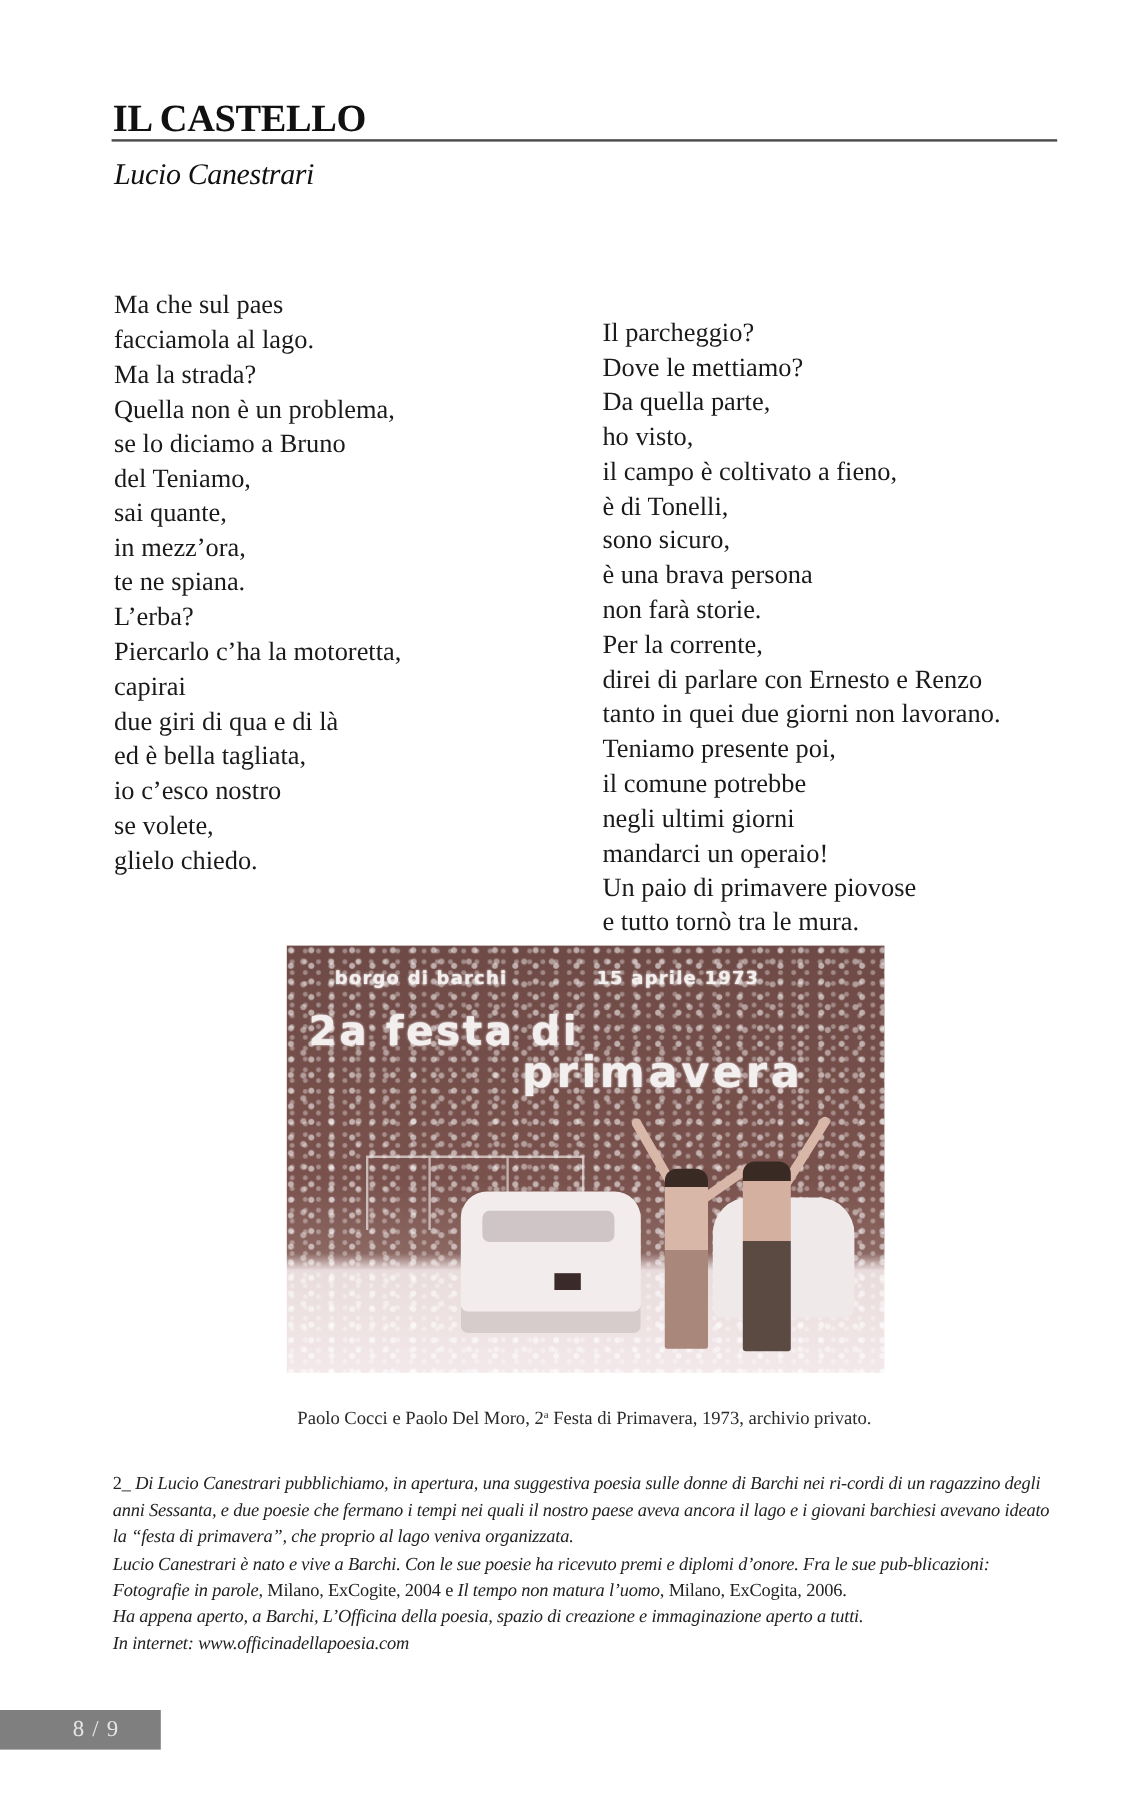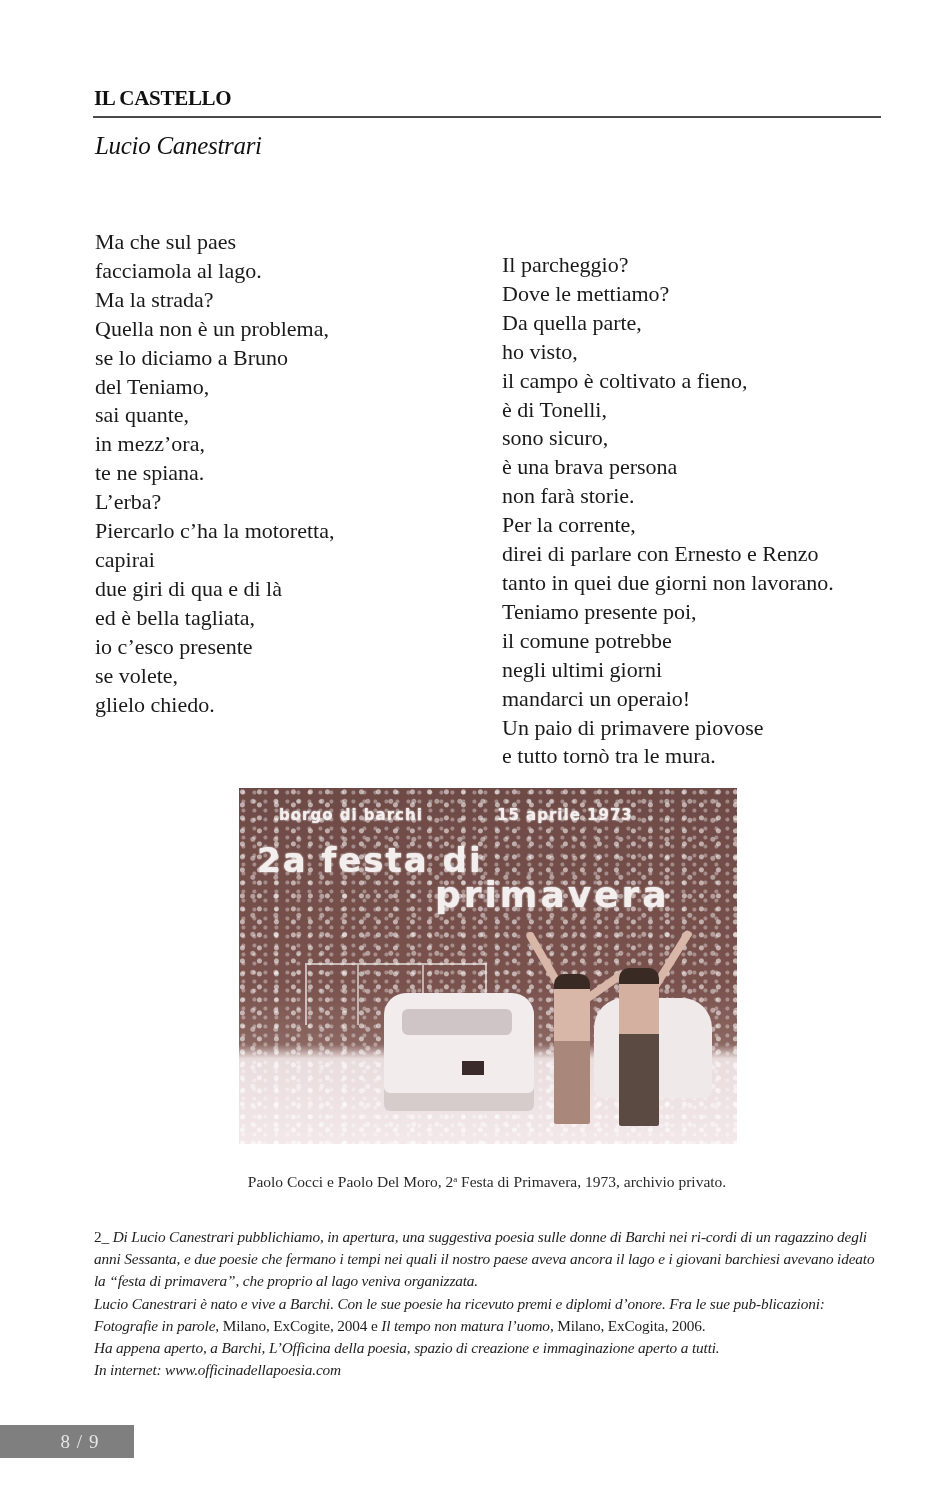--- a/index.html
+++ b/index.html
@@ -12,21 +12,21 @@
       height: 1500px;
       position: relative;
       overflow: hidden;
       color: #1a1a1a;
       font-family: "Liberation Serif", "DejaVu Serif", serif;
     }
     .title {
       position: absolute;
       left: 94px;
       top: 80px;
-      font-size: 21px;
+      font-size: 32px;
       font-weight: bold;
       letter-spacing: -0.3px;
       line-height: 36px;
       margin: 0;
       color: #111;
     }
     .title-rule {
       position: absolute;
       left: 93px;
       top: 116px;
@@ -39,21 +39,21 @@
       left: 95px;
       top: 130px;
       font-size: 25px;
       font-style: italic;
       line-height: 32px;
       color: #111;
       letter-spacing: -0.3px;
     }
     .poem-col {
       position: absolute;
-      top: 228px;
+      top: 240px;
       font-size: 22px;
       line-height: 28.9px;
       color: #1a1a1a;
       white-space: nowrap;
     }
     .poem-col.left { left: 95px; }
     .poem-col.right { left: 502px; margin-top: 23px; }
     .poem-line { display: block; }
 
     .photo {
@@ -210,21 +210,21 @@
   <span class="poem-line">se lo diciamo a Bruno</span>
   <span class="poem-line">del Teniamo,</span>
   <span class="poem-line">sai quante,</span>
   <span class="poem-line">in mezz’ora,</span>
   <span class="poem-line">te ne spiana.</span>
   <span class="poem-line">L’erba?</span>
   <span class="poem-line">Piercarlo c’ha la motoretta,</span>
   <span class="poem-line">capirai</span>
   <span class="poem-line">due giri di qua e di là</span>
   <span class="poem-line">ed è bella tagliata,</span>
-  <span class="poem-line">io c’esco presente</span>
+  <span class="poem-line">io c’esco nostro</span>
   <span class="poem-line">se volete,</span>
   <span class="poem-line">glielo chiedo.</span>
 </div>
 
 <div class="poem-col right">
   <span class="poem-line">Il parcheggio?</span>
   <span class="poem-line">Dove le mettiamo?</span>
   <span class="poem-line">Da quella parte,</span>
   <span class="poem-line">ho visto,</span>
   <span class="poem-line">il campo è coltivato a fieno,</span>

